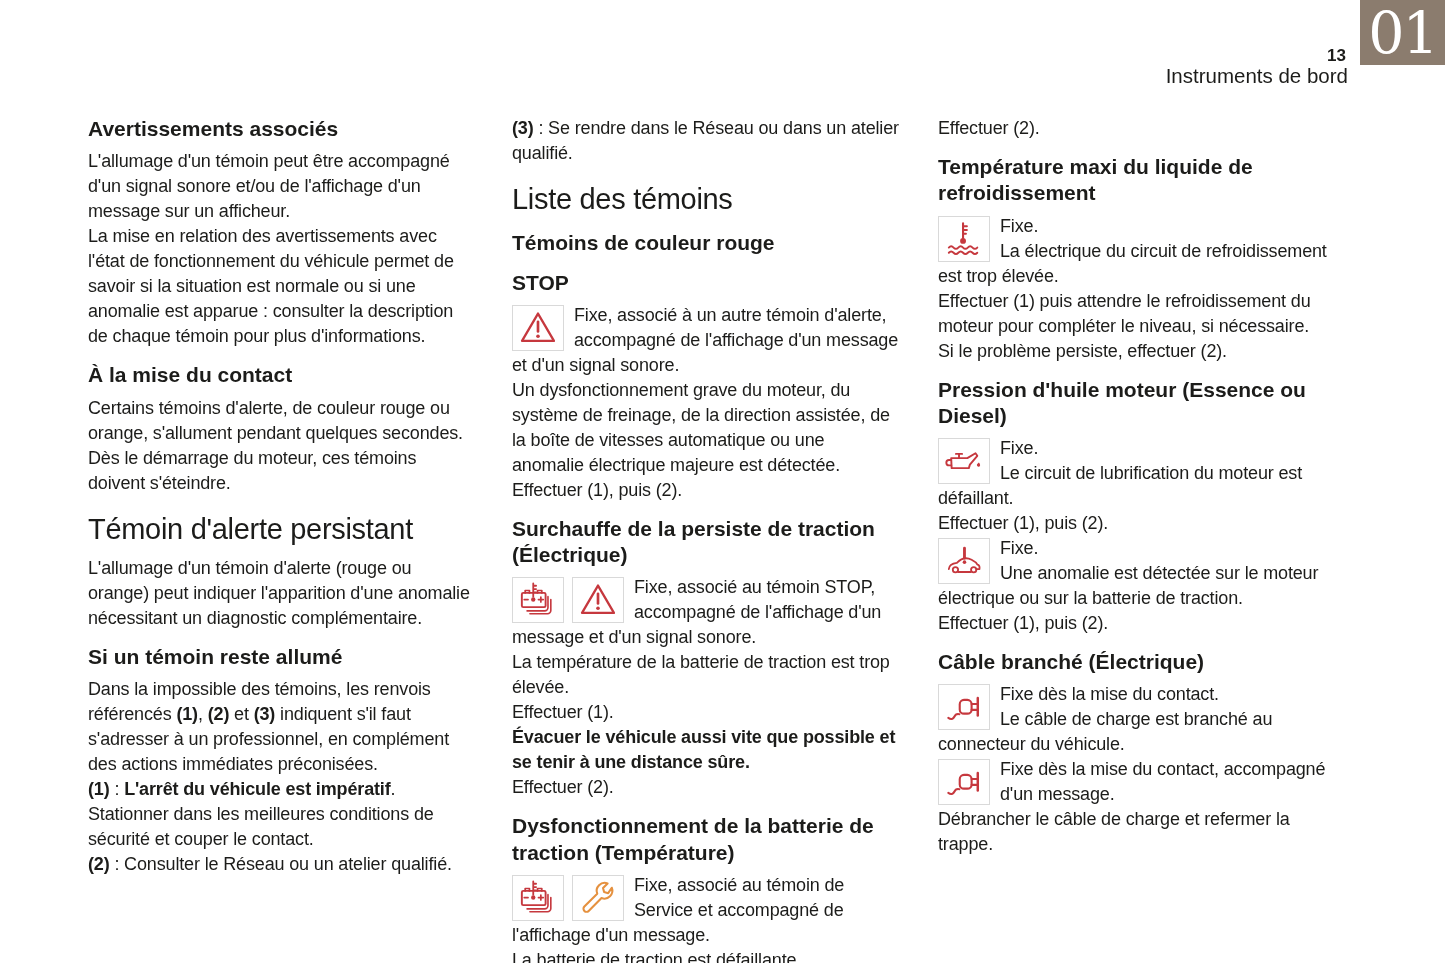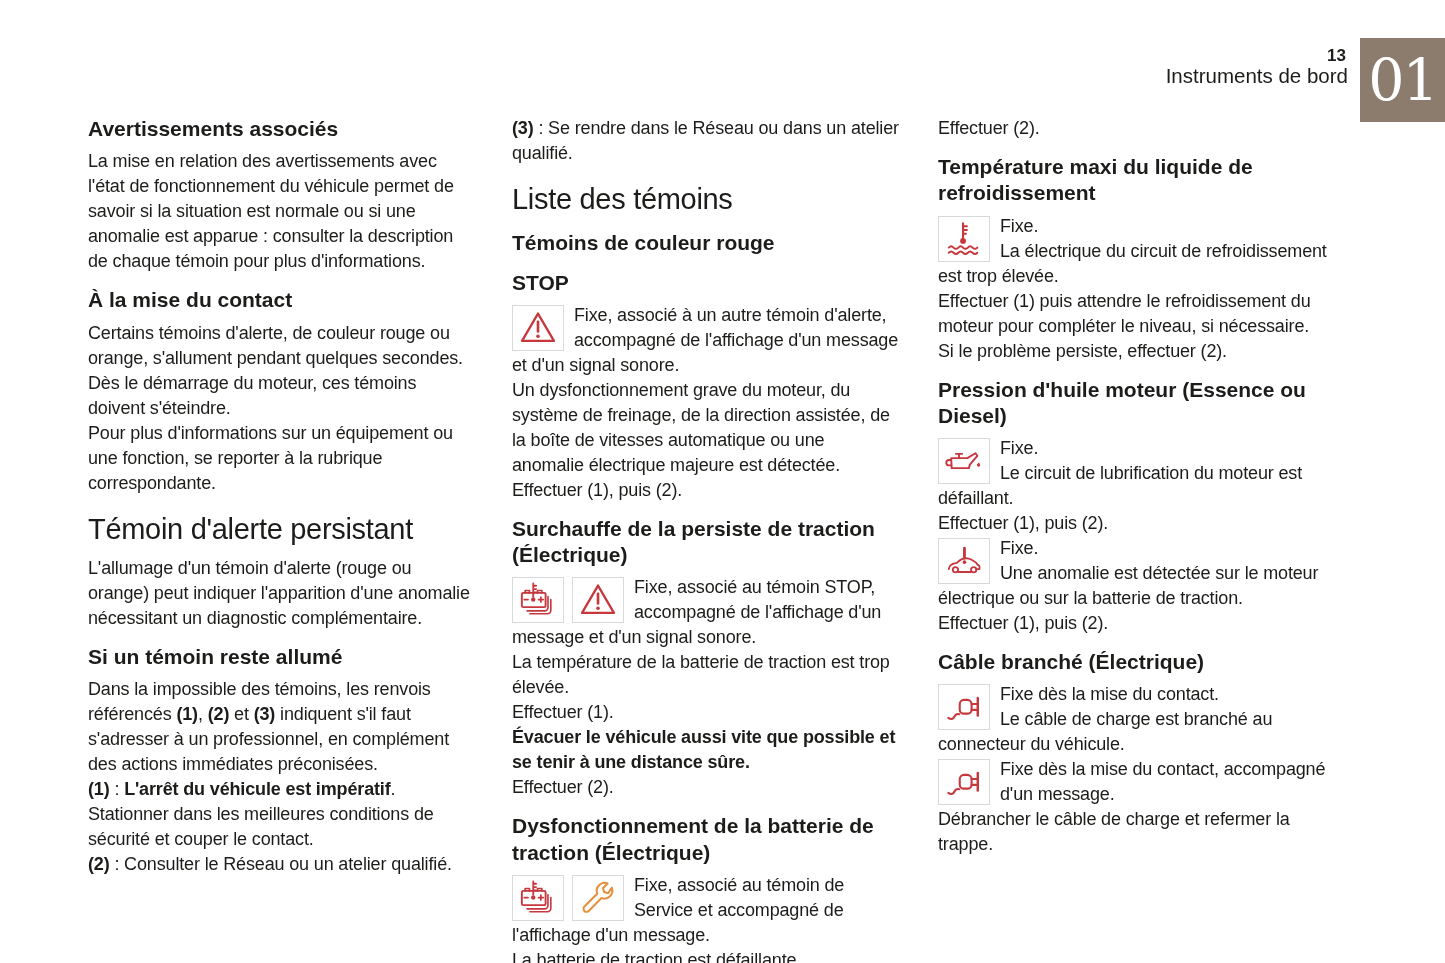--- a/index.html
+++ b/index.html
@@ -4,24 +4,24 @@
 <style>
   html,body{margin:0;padding:0;}
   body{
     width:1445px;height:963px;background:#ffffff;position:relative;overflow:hidden;
     font-family:"Liberation Sans",sans-serif;color:#1c1c1a;
   }
   
   .pagenum{position:absolute;top:46px;right:99px;font-size:17px;font-weight:700;}
   .sectiontitle{position:absolute;top:64px;right:97px;font-size:20.5px;white-space:nowrap;}
   .tab{
-    position:absolute;top:0;right:0;width:85px;height:84px;
+    position:absolute;top:0;right:0;width:85px;height:65px;
     background:var(--tab,#8b7c6e);color:#fff;
     display:flex;align-items:center;justify-content:center;
-    font-family:"DejaVu Serif",serif;font-size:57px;letter-spacing:-2px;margin-top:38px;
+    font-family:"DejaVu Serif",serif;font-size:57px;letter-spacing:-2px;
   }
   
   .content{
     position:absolute;left:88px;top:116px;
     display:grid;grid-template-columns:385px 387px 390px;column-gap:39px;
   }
   .col{min-width:0;}
   .col > :first-child{margin-top:0;}
   .big{
     font-size:29px;font-weight:400;line-height:1.22;
@@ -45,24 +45,24 @@
   <div class="pagenum">13</div>
   <div class="sectiontitle">Instruments de bord</div>
   <div class="tab">
     <span>01</span>
   </div>
 </header>
 
 <main class="content">
   <section class="col">
       <div class="sub">Avertissements associés</div>
+      <div class="para"><span>L'allumage d'un témoin peut être accompagné d'un signal sonore et/ou de l'affichage d'un message sur un afficheur.</span></div>
       <div class="para"><span>La mise en relation des avertissements avec l'état de fonctionnement du véhicule permet de savoir si la situation est normale ou si une anomalie est apparue : consulter la description de chaque témoin pour plus d'informations.</span></div>
       <div class="sub">À la mise du contact</div>
       <div class="para"><span>Certains témoins d'alerte, de couleur rouge ou orange, s'allument pendant quelques secondes. Dès le démarrage du moteur, ces témoins doivent s'éteindre.</span></div>
-      <div class="para"><span>Pour plus d'informations sur un équipement ou une fonction, se reporter à la rubrique correspondante.</span></div>
       <div class="big">Témoin d'alerte persistant</div>
       <div class="para"><span>L'allumage d'un témoin d'alerte (rouge ou orange) peut indiquer l'apparition d'une anomalie nécessitant un diagnostic complémentaire.</span></div>
       <div class="sub">Si un témoin reste allumé</div>
       <div class="para"><span>Dans la impossible des témoins, les renvois référencés </span><span class="bold">(1)</span><span>, </span><span class="bold">(2)</span><span> et </span><span class="bold">(3)</span><span> indiquent s'il faut s'adresser à un professionnel, en complément des actions immédiates préconisées.</span></div>
       <div class="para"><span class="bold">(1)</span><span> : </span><span class="bold">L'arrêt du véhicule est impératif</span><span>.</span></div>
       <div class="para"><span>Stationner dans les meilleures conditions de sécurité et couper le contact.</span></div>
       <div class="para"><span class="bold">(2)</span><span> : Consulter le Réseau ou un atelier qualifié.</span></div>
     </section>
   <section class="col">
       <div class="para"><span class="bold">(3)</span><span> : Se rendre dans le Réseau ou dans un atelier qualifié.</span></div>
@@ -101,21 +101,21 @@
             <path d="M20 13.5 v10.2" fill="none" stroke="currentColor" stroke-linecap="round" stroke-linejoin="round" stroke-width="2.8"></path>
             <circle cx="20" cy="28.7" r="1.9" fill="currentColor"></circle>
           </svg>
         </span>
       </div>
       <div class="para"><span>Fixe, associé au témoin STOP, accompagné de l'affichage d'un message et d'un signal sonore.</span></div>
       <div class="para"><span>La température de la batterie de traction est trop élevée.</span></div>
       <div class="para"><span>Effectuer (1).</span></div>
       <div class="para"><span class="bold">Évacuer le véhicule aussi vite que possible et se tenir à une distance sûre.</span></div>
       <div class="para"><span>Effectuer (2).</span></div>
-      <div class="sub">Dysfonctionnement de la batterie de traction (Électrique)</div>
+      <div class="sub">Dysfonctionnement de la batterie de traction (Température)</div>
       <div class="iconrow">
         <span class="iconbox">
           <svg width="38" height="38" viewBox="0 0 40 40">
             <rect x="3" y="12.5" width="25" height="15" rx="1.5" fill="none" stroke="currentColor" stroke-linecap="round" stroke-linejoin="round" stroke-width="2"></rect>
             <path d="M6.5 12.5 V10 h4.5 v2.5 M19.5 12.5 V10 h4.5 v2.5" fill="none" stroke="currentColor" stroke-linecap="round" stroke-linejoin="round" stroke-width="1.8"></path>
             <path d="M5.5 19.5 h4" fill="none" stroke="currentColor" stroke-linecap="round" stroke-linejoin="round" stroke-width="1.8"></path>
             <path d="M20.5 19.5 h5 M23 17 v5" fill="none" stroke="currentColor" stroke-linecap="round" stroke-linejoin="round" stroke-width="1.8"></path>
             <path d="M15 2.5 V16.5 M15 5 h3 M15 8.5 h3 M15 12 h3" fill="none" stroke="currentColor" stroke-linecap="round" stroke-linejoin="round" stroke-width="1.9"></path>
             <circle cx="15" cy="19.5" r="2.3" fill="currentColor"></circle>
             <path d="M30.5 16.5 v11.5 a3.5 3.5 0 0 1 -3.5 3.5 H8.5" fill="none" stroke="currentColor" stroke-linecap="round" stroke-linejoin="round" stroke-width="1.7"></path>

